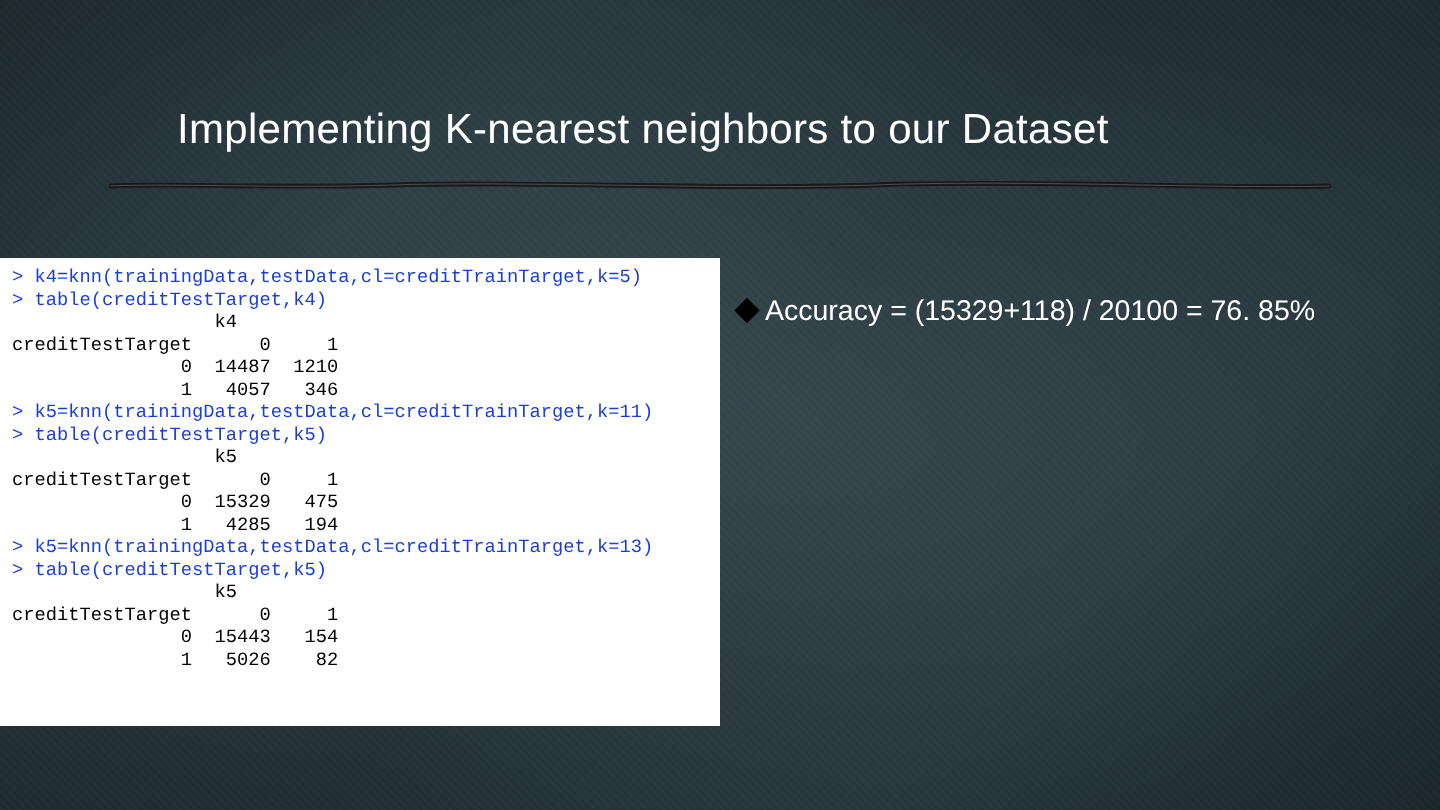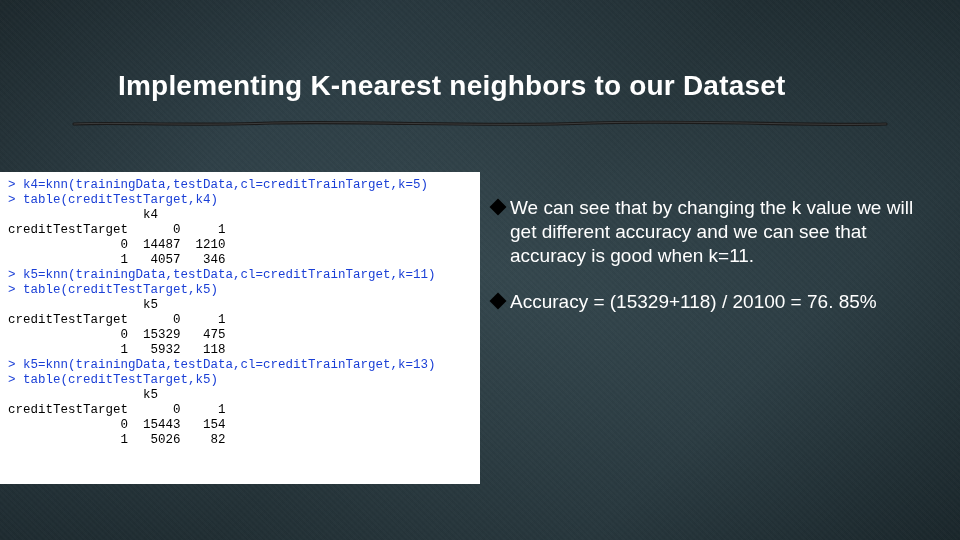--- a/index.html
+++ b/index.html
@@ -19,21 +19,21 @@
     background:
       repeating-linear-gradient(45deg,rgba(255,255,255,0.015) 0 2px,transparent 2px 4px),
       repeating-linear-gradient(-45deg,rgba(0,0,0,0.02) 0 3px,transparent 3px 6px);
     pointer-events:none;
   }
   .title{
     position:absolute;
     left:118px;top:70px;
     color:#fff;
     font-size:28px;
-    font-weight:700;
+    font-weight:400;
     letter-spacing:0.2px;
   }
   .rule{
     position:absolute;
     left:72px;top:120px;
     width:816px;height:6px;
   }
   .rule svg{display:block}
   .code-panel{
     position:absolute;
@@ -89,32 +89,28 @@
 <span class="blue">&gt; table(creditTestTarget,k4)</span>
 <span>                  k4</span>
 <span>creditTestTarget      0     1</span>
 <span>               0  14487  1210</span>
 <span>               1   4057   346</span>
 <span class="blue">&gt; k5=knn(trainingData,testData,cl=creditTrainTarget,k=11)</span>
 <span class="blue">&gt; table(creditTestTarget,k5)</span>
 <span>                  k5</span>
 <span>creditTestTarget      0     1</span>
 <span>               0  15329   475</span>
-<span>               1   5932   118</span>
+<span>               1   4285   194</span>
 <span class="blue">&gt; k5=knn(trainingData,testData,cl=creditTrainTarget,k=13)</span>
 <span class="blue">&gt; table(creditTestTarget,k5)</span>
 <span>                  k5</span>
 <span>creditTestTarget      0     1</span>
 <span>               0  15443   154</span>
 <span>               1   5026    82</span></div>
 
 <div class="bullets">
   <div class="bullet">
     <div class="mark"></div>
-    <div class="text">We can see that by changing the k value we will get different accuracy and we can see that accuracy is good when k=11.</div>
-  </div>
-  <div class="bullet">
-    <div class="mark"></div>
     <div class="text">
       <span class="bold">Accuracy</span><span> = (15329+118) / 20100 = </span><span class="bold">76. 85%</span>
     </div>
   </div>
 </div>
 
 </body></html>

